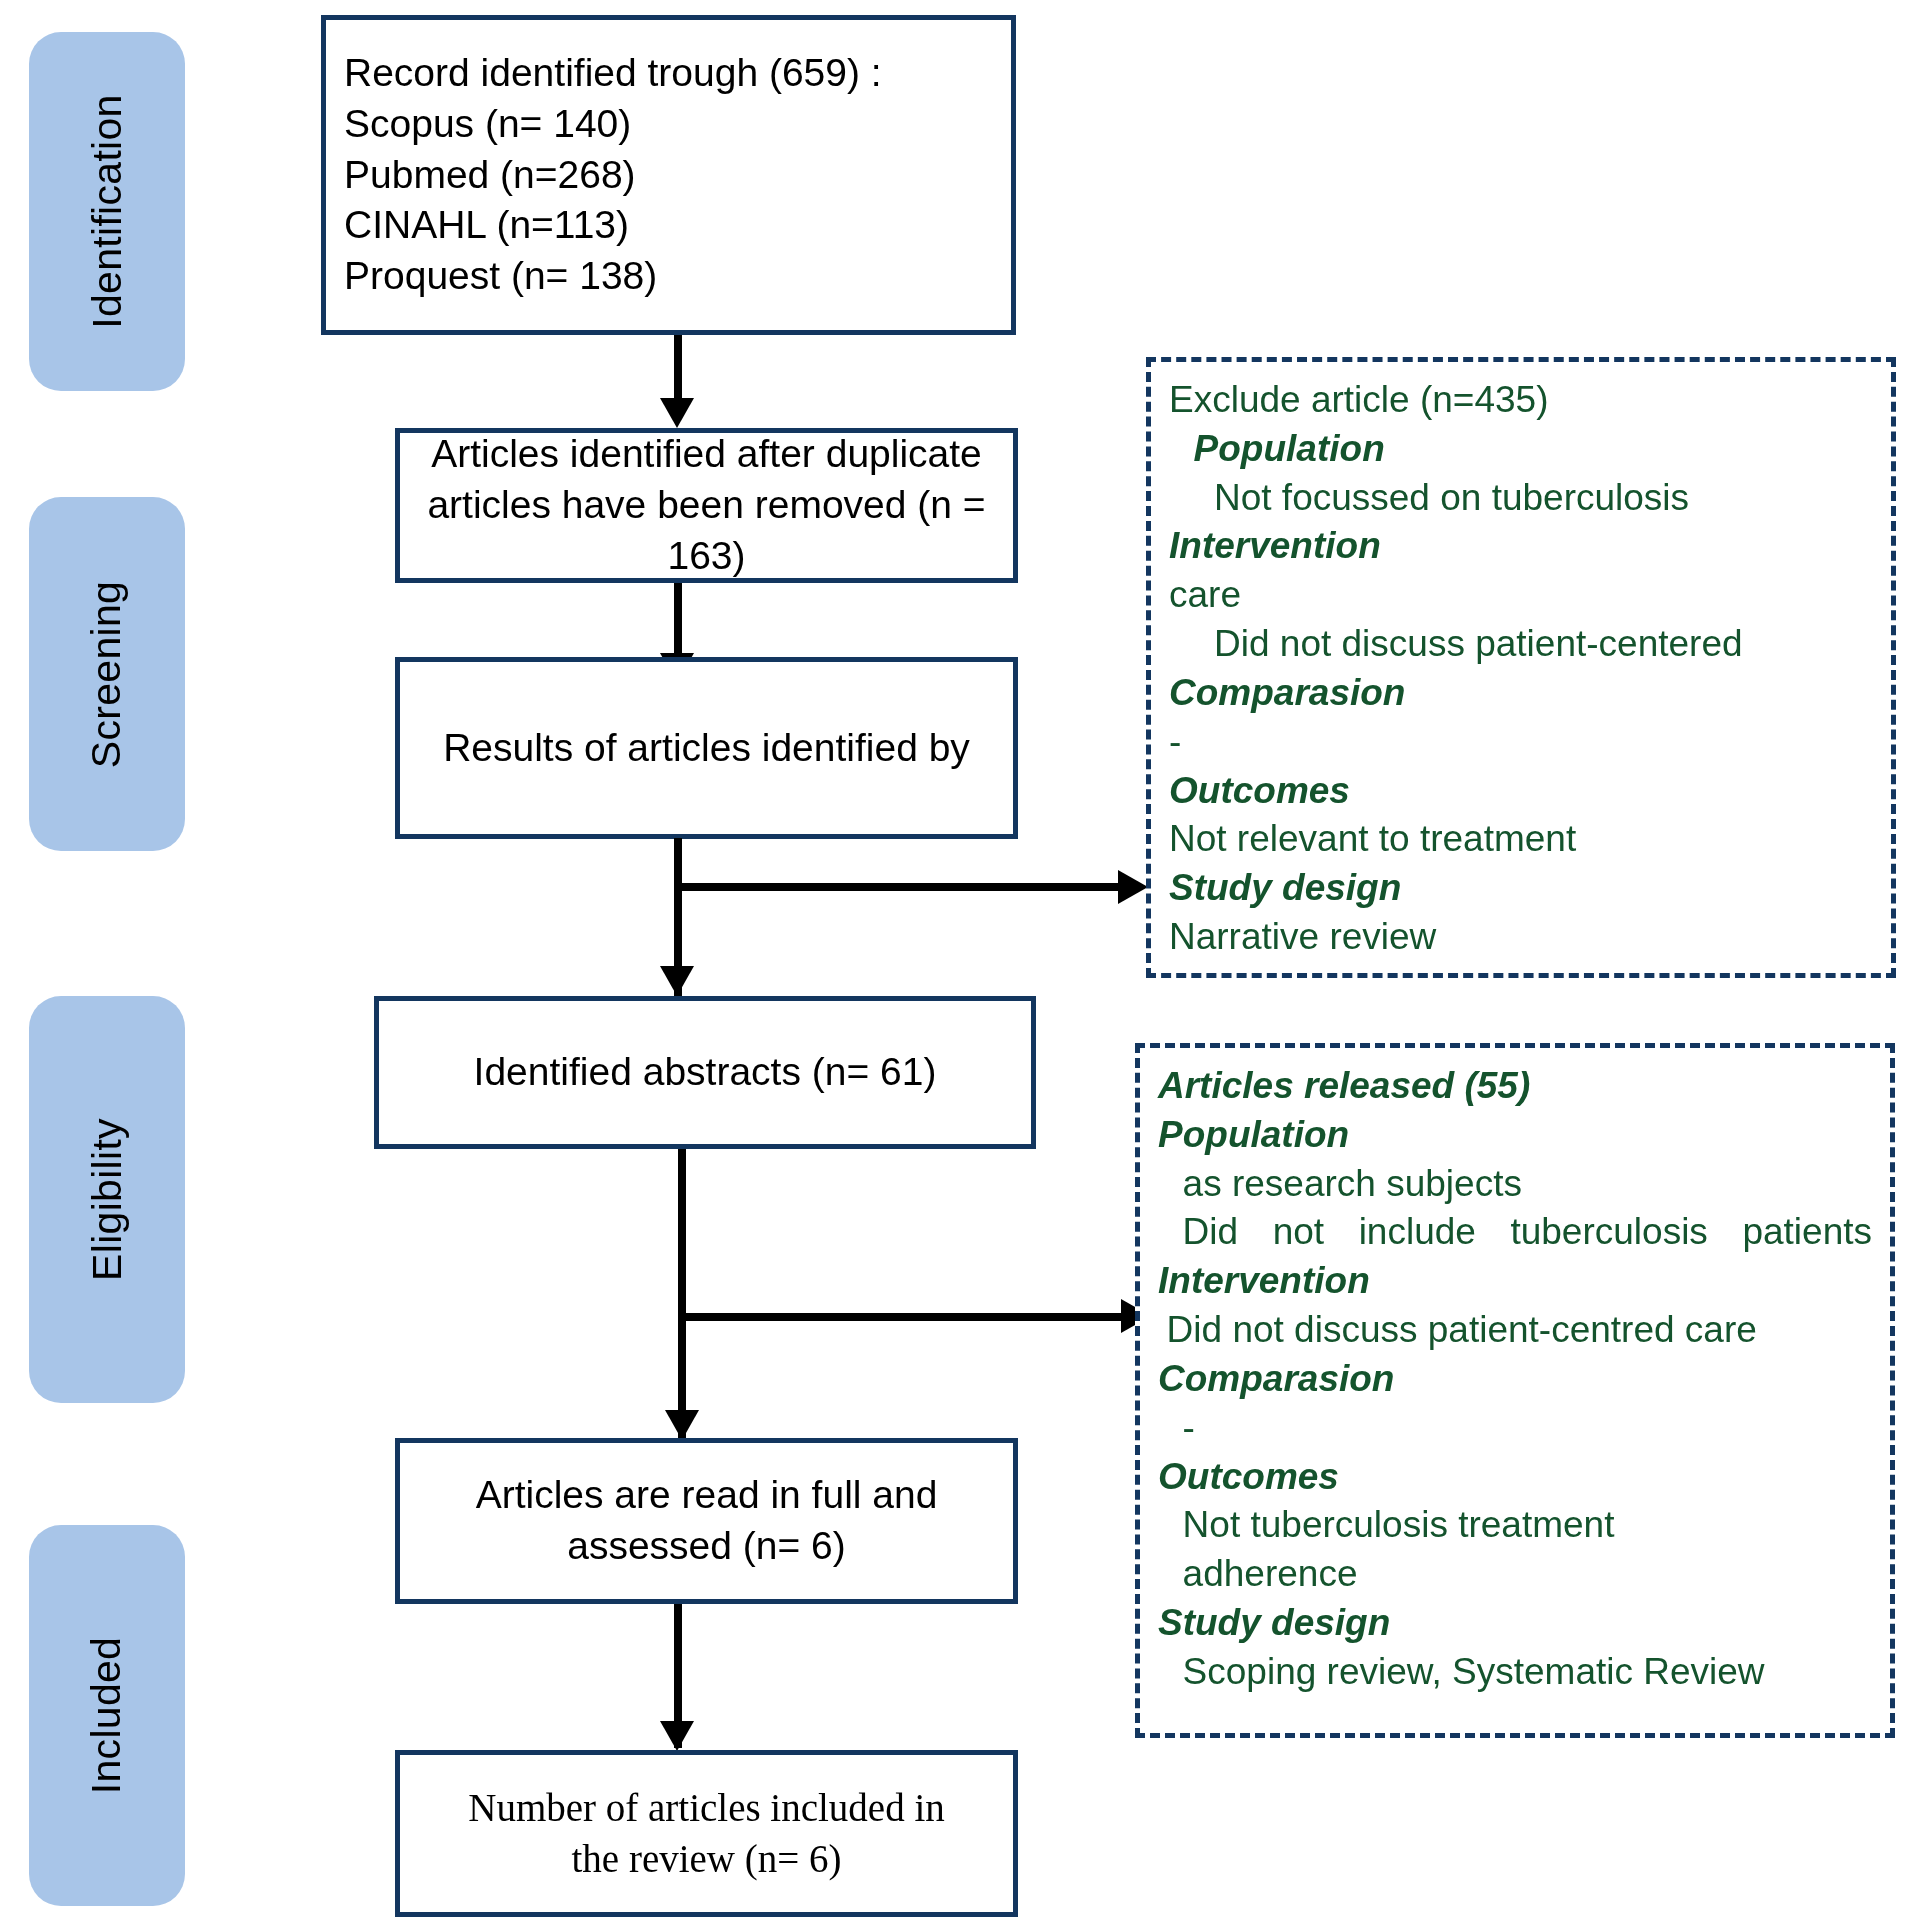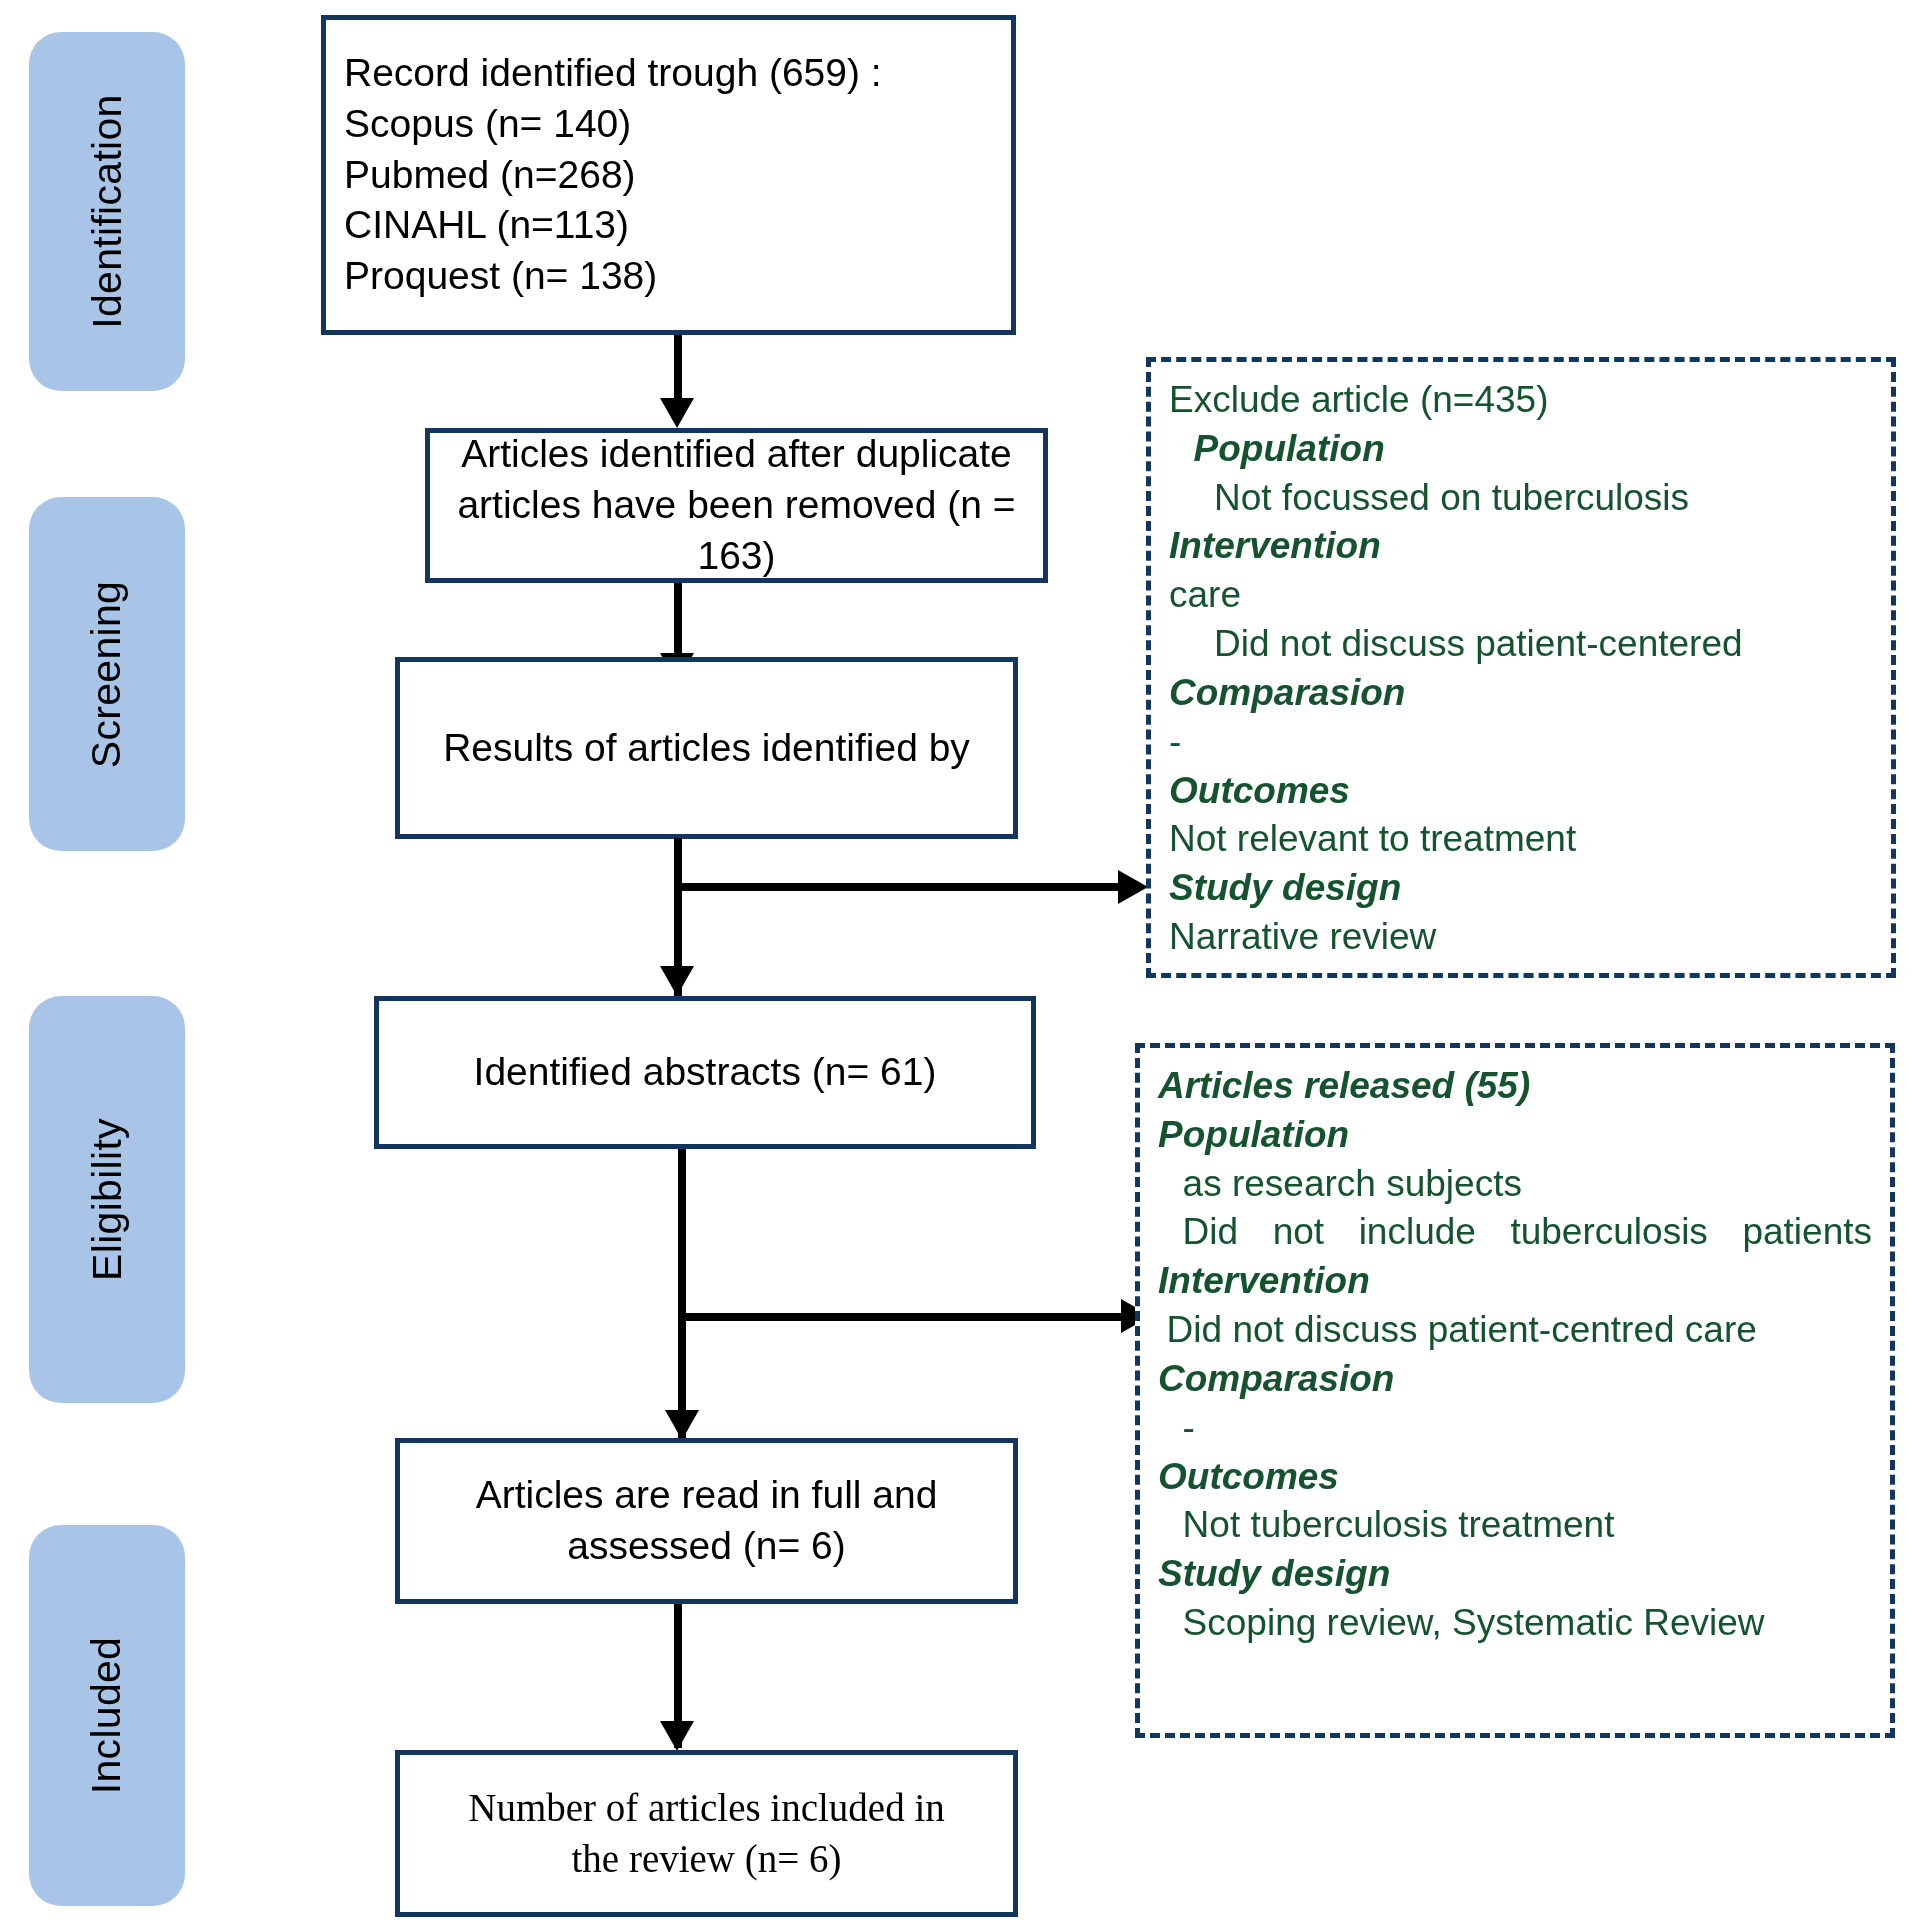--- a/index.html
+++ b/index.html
@@ -132,21 +132,21 @@
       <div>Scopus (n= 140)</div>
       <div>Pubmed (n=268)</div>
       <div>CINAHL (n=113)</div>
       <div>Proquest (n= 138)</div>
     </div>
   </div>
 
   <div class="vline" style="left:674px; top:335px; height:71px;"></div>
   <div class="arrow-down" style="left:660px; top:398px;"></div>
 
-  <div class="pbox" style="left:395px; top:428px; width:623px; height:155px;margin-left:30px;">
+  <div class="pbox" style="left:395px; top:428px; width:623px; height:155px;">
     <div class="ptext">
       <div>Articles identified after duplicate</div>
       <div>articles have been removed (n = 163)</div>
     </div>
   </div>
 
   <div class="vline" style="left:674px; top:583px; height:80px;"></div>
   <div class="arrow-down" style="left:660px; top:653px;"></div>
 
   <div class="pbox" style="left:395px; top:657px; width:623px; height:182px;">
@@ -207,18 +207,19 @@
     <div class="dline bold">Articles released (55)</div>
     <div class="dline bold">Population</div>
     <div class="dline indent-sm">as research subjects</div>
     <div class="dline indent-sm justify">Did not include tuberculosis patients</div>
     <div class="dline bold">Intervention</div>
     <div class="dline indent-xs">Did not discuss patient-centred care</div>
     <div class="dline bold">Comparasion</div>
     <div class="dline indent-sm">-</div>
     <div class="dline bold">Outcomes</div>
     <div class="dline indent-sm">Not        tuberculosis        treatment</div>
+    <div class="dline indent-sm">adherence</div>
     <div class="dline bold">Study design</div>
     <div class="dline indent-sm">Scoping review, Systematic Review</div>
   </div>
 
 </div>
 
 
 </body></html>

